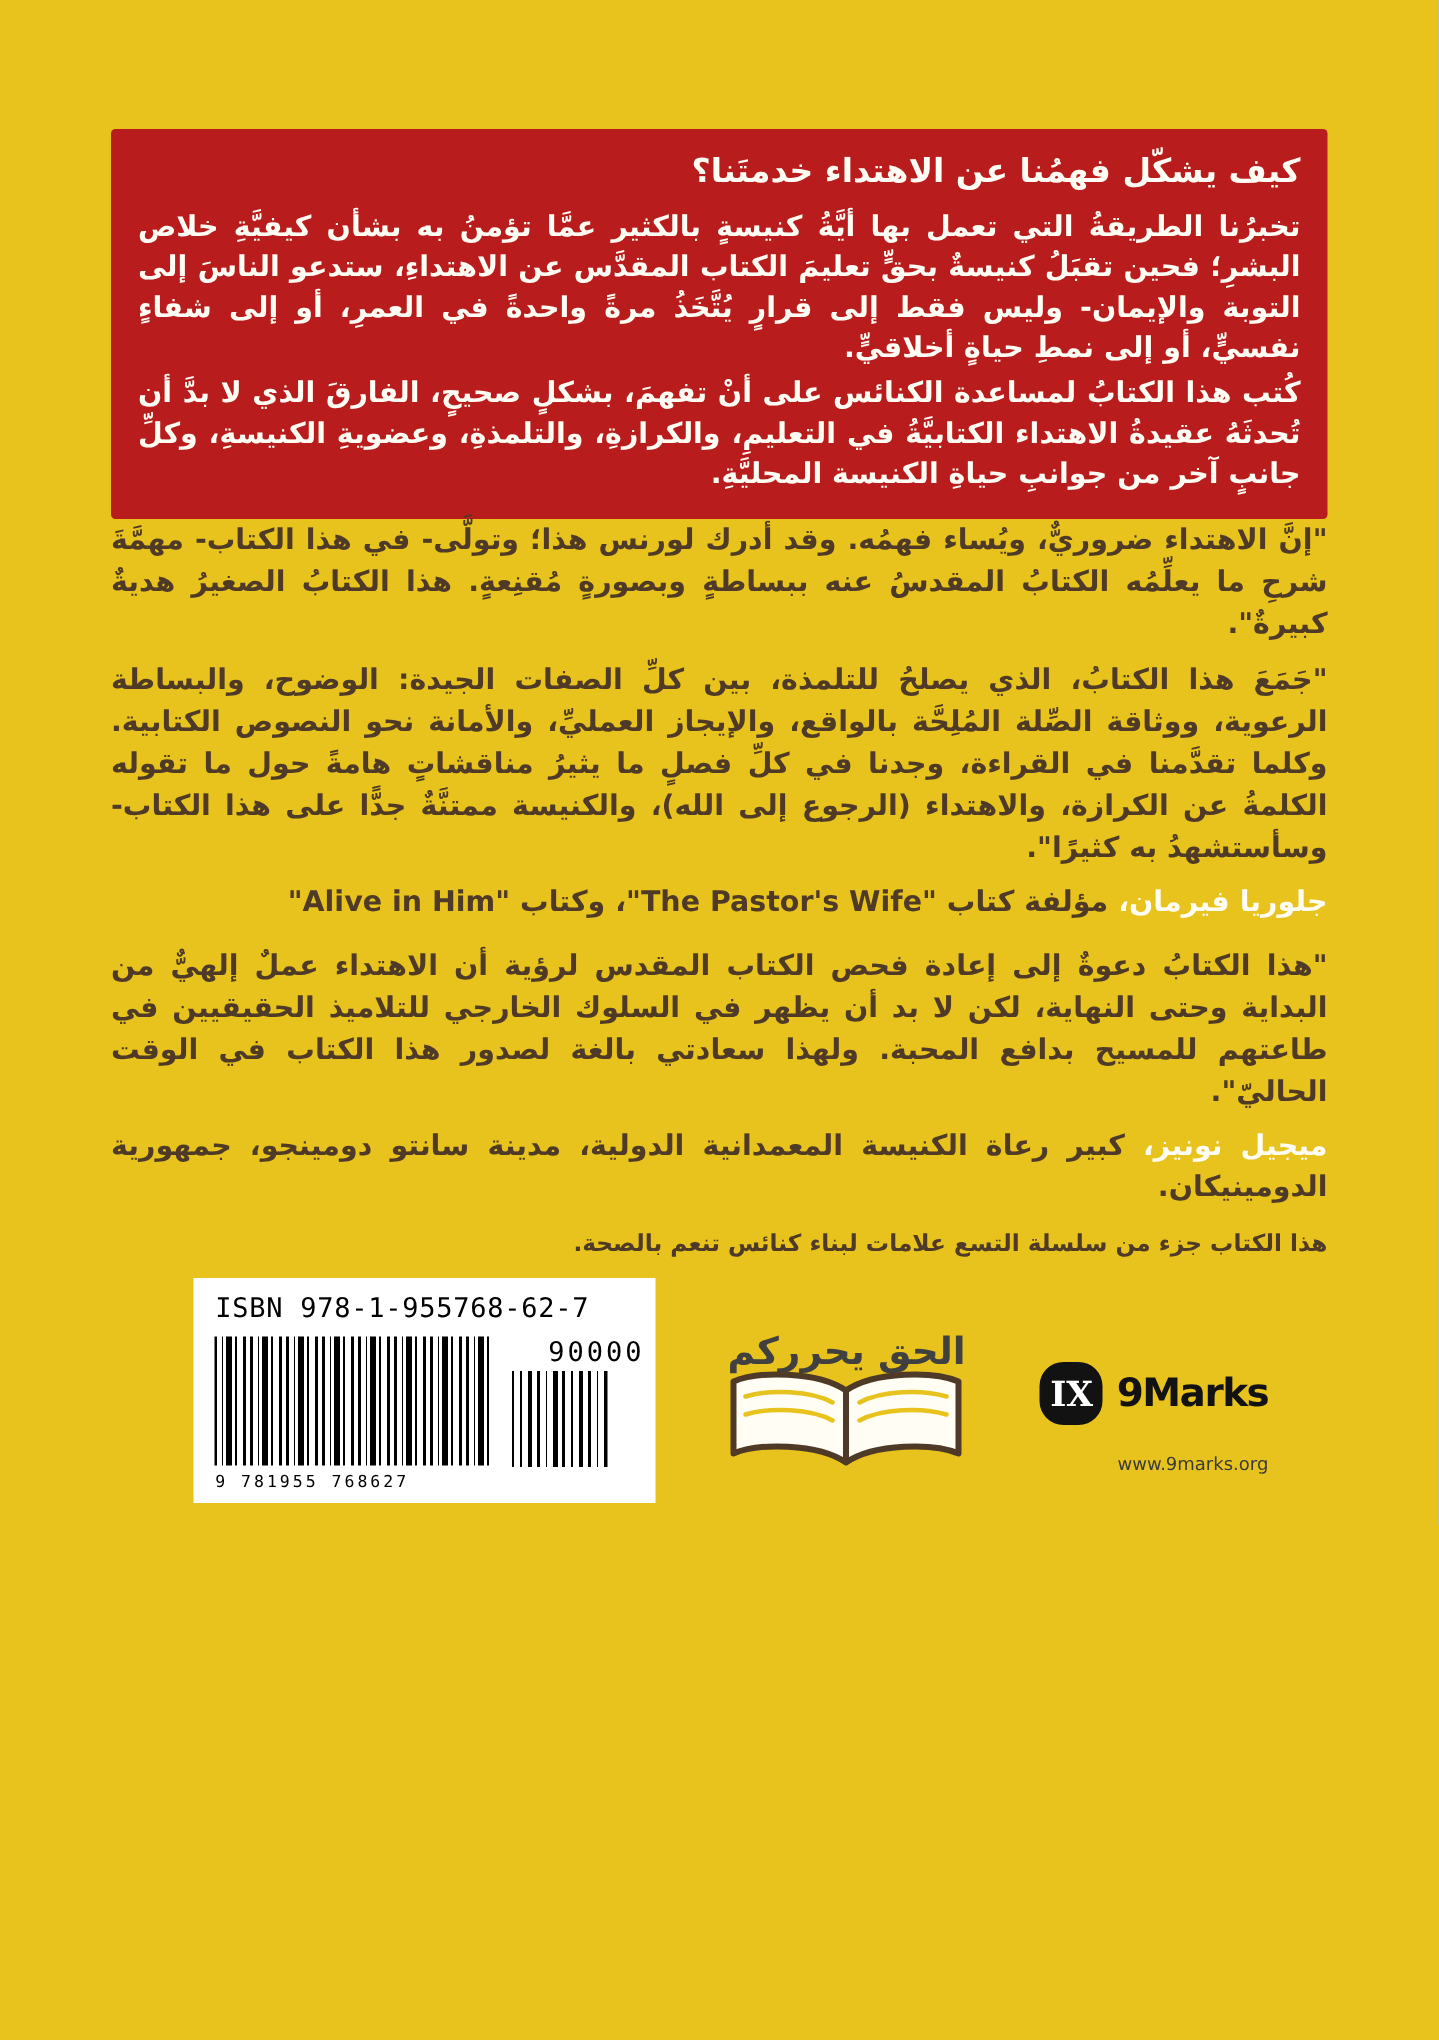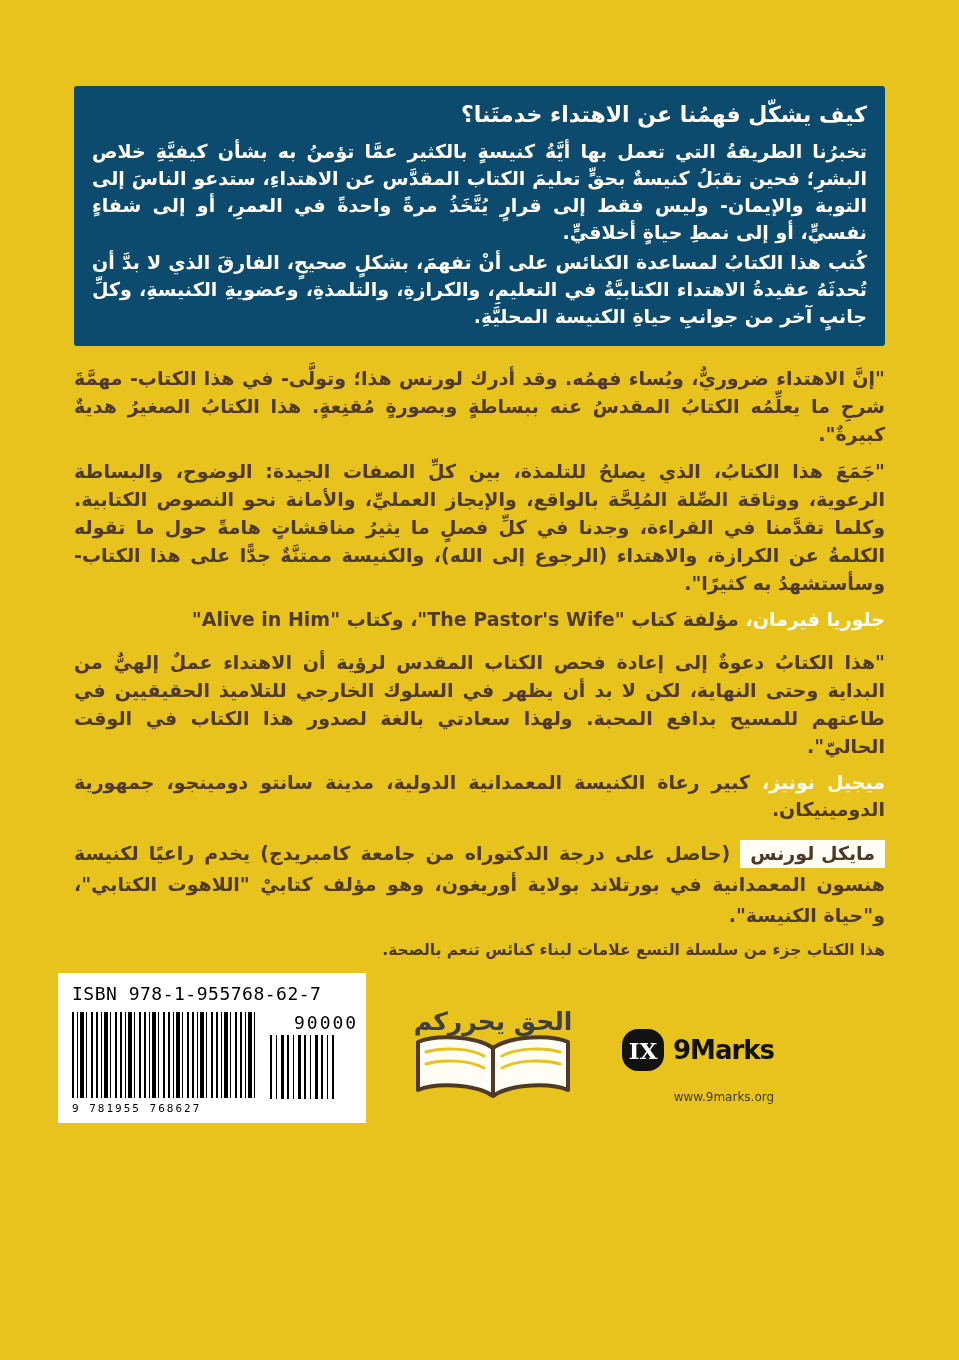--- a/index.html
+++ b/index.html
@@ -10,25 +10,24 @@
     background:#E8C31D;
     box-sizing:border-box;
     padding:86px 74px 0 74px;
     direction:rtl;
     font-family:"DejaVu Sans",sans-serif;
     color:#4E3A26;
     overflow:hidden;
   }
   
   .header-box{
-    background:#0c4a6e;
+    background:#b91c1c;
     color:#FFFDF4;
     border-radius:3px;
     padding:14px 18px 16px 18px;
-    margin-bottom:18px;
   }
   .header-box h1{
     font-size:22px;line-height:30px;margin:0 0 8px 0;font-weight:bold;text-align:right;
   }
   .header-box p{
     margin:0;font-size:19px;line-height:27px;font-weight:bold;
     text-align:justify;text-align-last:right;
   }
   .header-box p + p{margin-top:3px;}
   
@@ -48,21 +47,21 @@
   }
   .author-name-box{
     background:#FFFDF4;color:#4E3A26;display:inline-block;
     padding:0 10px 2px 10px;line-height:26px;
   }
   .series-note{
     font-size:15.5px;font-weight:bold;text-align:right;margin:0 0 10px 0;
   }
   
   .footer{
-    display:flex;direction:ltr;justify-content:flex-start;align-items:flex-start;
+    display:flex;direction:ltr;justify-content:center;align-items:flex-start;
     margin:14px -34px 0 -16px;
     gap:32px;
   }
   .barcode-block{
     background:#ffffff;width:308px;box-sizing:border-box;
     padding:10px 14px 8px 14px;direction:ltr;color:#000;
     font-family:"DejaVu Sans Mono",monospace;
   }
   .isbn-label{font-size:18px;text-align:left;letter-spacing:.5px;margin-bottom:8px;white-space:nowrap;}
   .barcode-row{display:flex;align-items:flex-start;gap:12px;}
@@ -116,21 +115,20 @@
   <div>
     <p class="quote">"جَمَعَ هذا الكتابُ، الذي يصلحُ للتلمذة، بين كلِّ الصفات الجيدة: الوضوح، والبساطة الرعوية، ووثاقة الصِّلة المُلِحَّة بالواقع، والإيجاز العمليِّ، والأمانة نحو النصوص الكتابية. وكلما تقدَّمنا في القراءة، وجدنا في كلِّ فصلٍ ما يثيرُ مناقشاتٍ هامةً حول ما تقوله الكلمةُ عن الكرازة، والاهتداء (الرجوع إلى الله)، والكنيسة ممتنَّةٌ جدًّا على هذا الكتاب- وسأستشهدُ به كثيرًا".</p>
     <p class="attribution"><span class="name">جلوريا فيرمان،</span><span> مؤلفة كتاب "The Pastor's Wife"، وكتاب "Alive in Him"</span></p>
   </div>
 
   <div>
     <p class="quote">"هذا الكتابُ دعوةٌ إلى إعادة فحص الكتاب المقدس لرؤية أن الاهتداء عملٌ إلهيٌّ من البداية وحتى النهاية، لكن لا بد أن يظهر في السلوك الخارجي للتلاميذ الحقيقيين في طاعتهم للمسيح بدافع المحبة. ولهذا سعادتي بالغة لصدور هذا الكتاب في الوقت الحاليّ".</p>
     <p class="attribution"><span class="name">ميجيل نونيز،</span><span> كبير رعاة الكنيسة المعمدانية الدولية، مدينة سانتو دومينجو، جمهورية الدومينيكان.</span></p>
   </div>
 
-  <p class="bio"><span class="author-name-box">مايكل لورنس</span><span> (حاصل على درجة الدكتوراه من جامعة كامبريدج) يخدم راعيًا لكنيسة هنسون المعمدانية في بورتلاند بولاية أوريغون، وهو مؤلف كتابيْ "اللاهوت الكتابي"، و"حياة الكنيسة".</span></p>
 
   <p class="series-note">هذا الكتاب جزء من سلسلة التسع علامات لبناء كنائس تنعم بالصحة.</p>
 
   <div class="footer">
 
     <div class="barcode-block">
       <div class="isbn-label">ISBN 978-1-955768-62-7</div>
       <div class="barcode-row">
         <div class="main-col">
           <div class="main-bars"></div>

